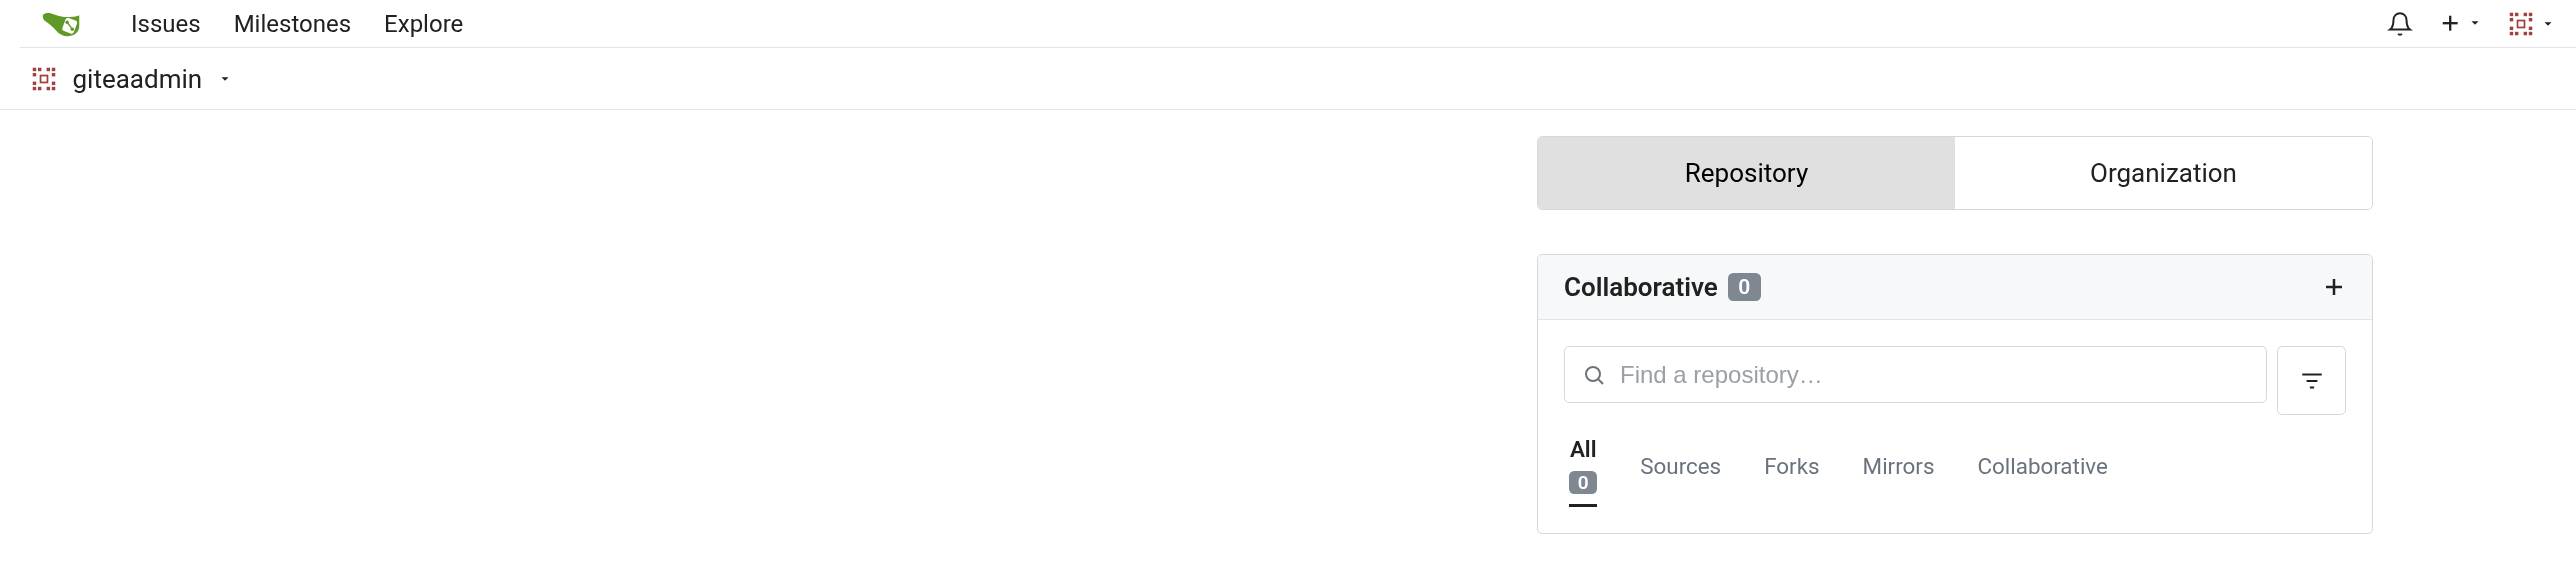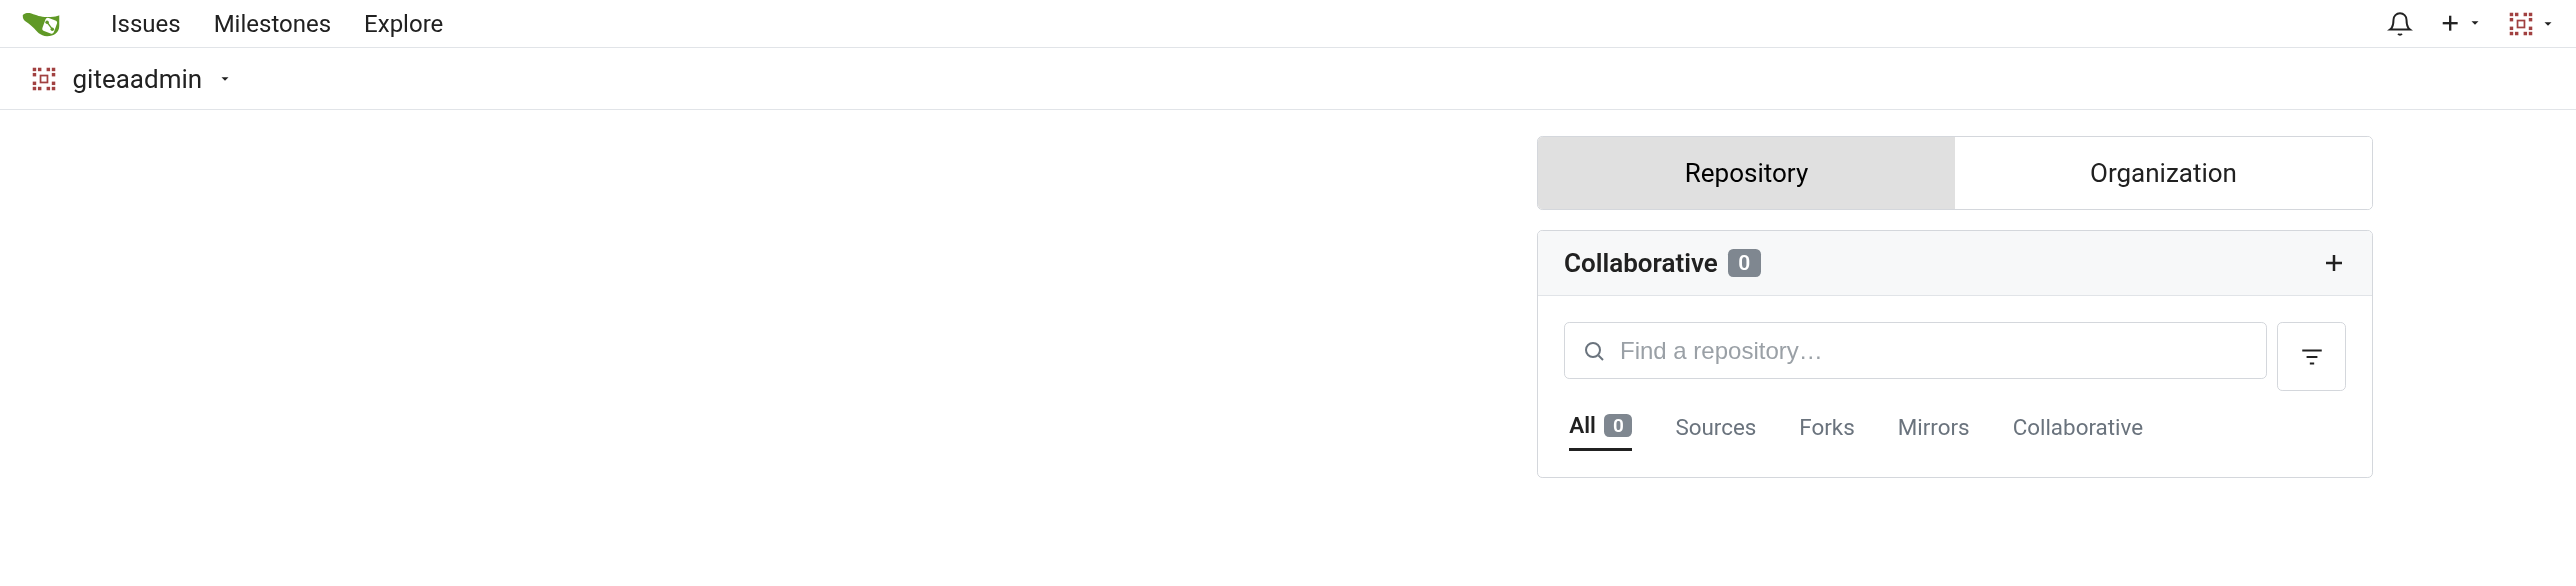--- a/index.html
+++ b/index.html
@@ -9,20 +9,21 @@
       color: #212121;
       background: #fff;
       width: 2576px;
     }
     .navbar {
       display: flex;
       align-items: center;
       height: 48px;
       padding: 0 21px;
       border-bottom: 0.9px solid #e1e4e8;
+      margin-left: 20px;
     }
     .navbar-left {
       display: flex;
       align-items: center;
       gap: 33px;
     }
     .logo {
       display: flex;
       align-items: center;
       margin-right: 17px;
@@ -70,21 +71,21 @@
     .left-empty { flex: 1; }
     .right-panel {
       width: 836px;
       margin-right: 172px;
     }
     .tab-switch {
       display: flex;
       border: 0.9px solid #d4d7dc;
       border-radius: 5.2px;
       overflow: hidden;
-      margin-bottom: 20px;
+      margin-bottom: 44px;
     }
     .tab-switch .tab {
       flex: 1;
       text-align: center;
       padding: 21px 0;
       font-size: 26px;
       cursor: pointer;
       color: #000;
     }
     .tab-switch .tab.active {
@@ -176,20 +177,21 @@
       cursor: pointer;
       padding-bottom: 10.3px;
       display: flex;
       align-items: center;
       gap: 8.6px;
     }
     .subtab.active {
       color: #212121;
       font-weight: 600;
       border-bottom: 3.4px solid #212121;
+      flex-direction: column;
     }
     .mini-badge {
       background: #7f8790;
       color: #fff;
       border-radius: 5.2px;
       padding: 0px 8.6px;
       font-size: 19px;
       font-weight: 600;
     }
     svg { display: block; }

